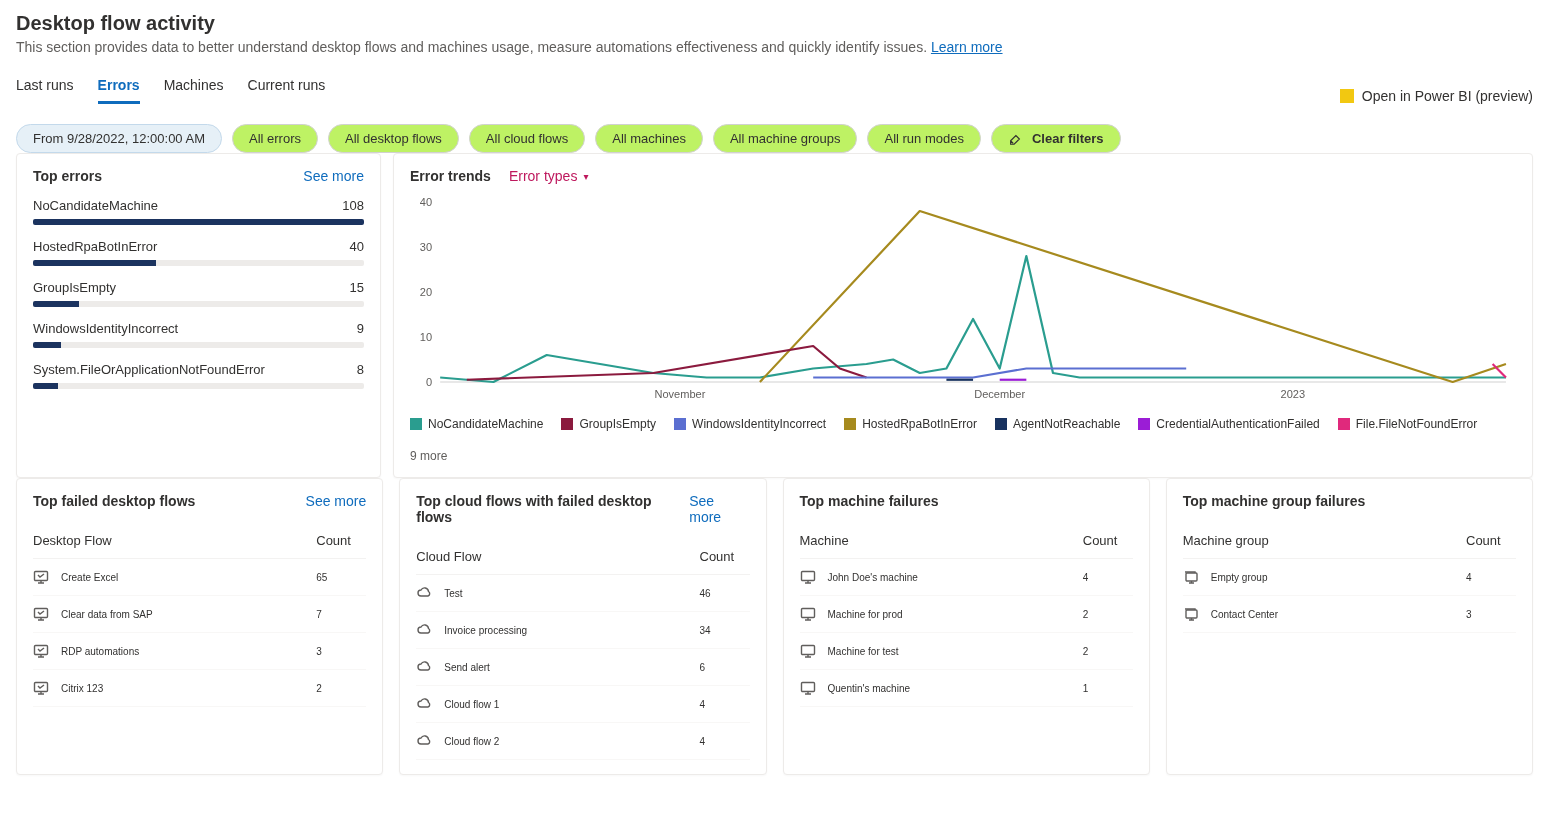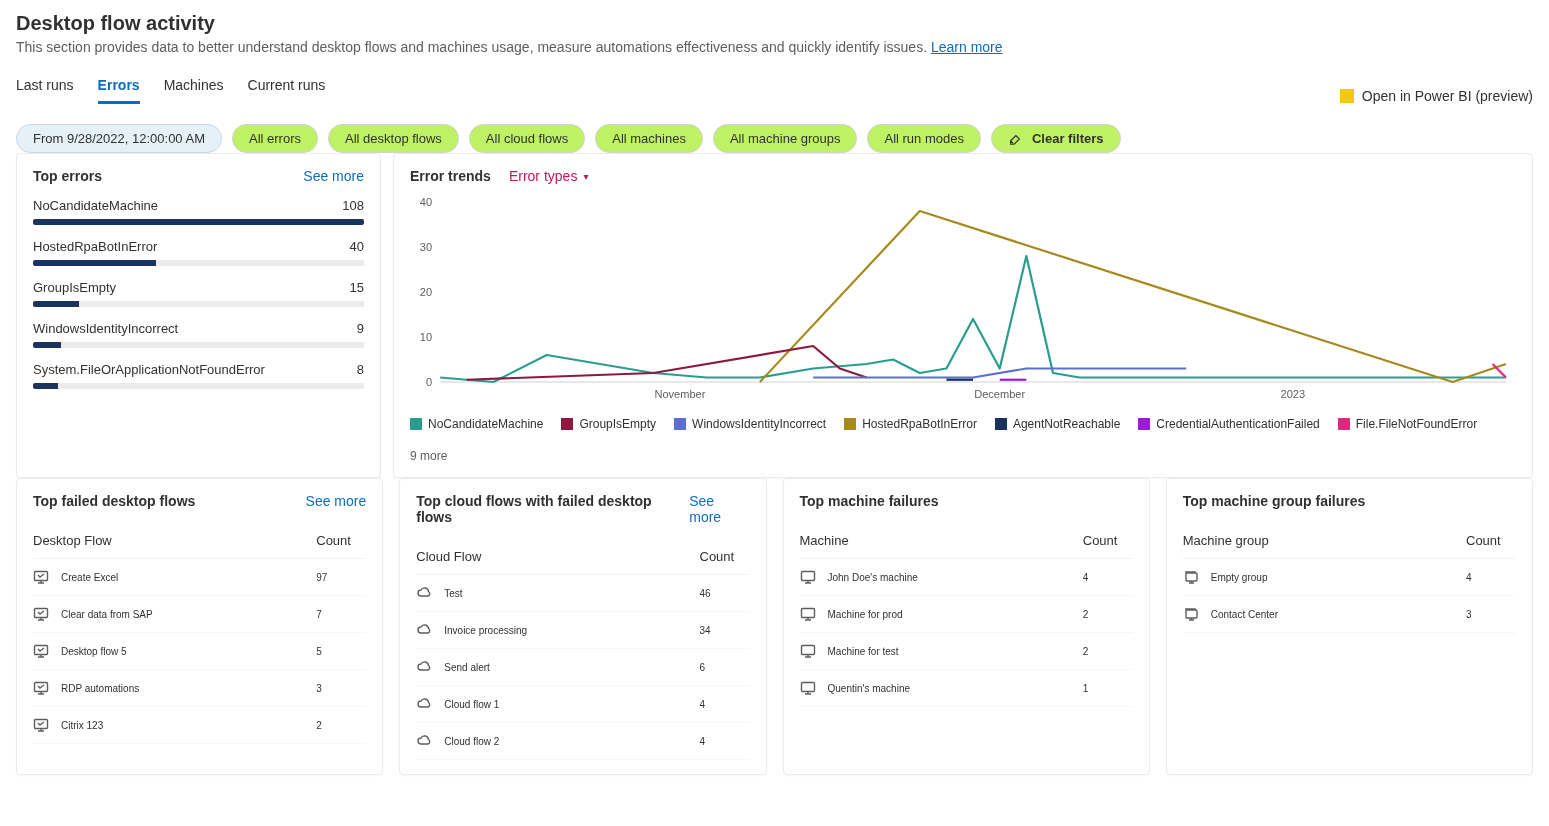--- a/index.html
+++ b/index.html
@@ -226,43 +226,32 @@
       </div>
       <div class="tbl-row">
         <span class="ic">
           <svg class="ic-svg" viewBox="0 0 16 16">
             <rect x="1.5" y="2.5" width="13" height="9" rx="1"></rect>
             <path d="M5 14 h6 M8 11.5 v2.5"></path>
             <path d="M5 6 l2 2 l4 -3"></path>
           </svg>
         </span>
         <span class="nm">Create Excel</span>
-        <span class="ct">97</span>
+        <span class="ct">65</span>
       </div>
       <div class="tbl-row">
         <span class="ic">
           <svg class="ic-svg" viewBox="0 0 16 16">
             <rect x="1.5" y="2.5" width="13" height="9" rx="1"></rect>
             <path d="M5 14 h6 M8 11.5 v2.5"></path>
             <path d="M5 6 l2 2 l4 -3"></path>
           </svg>
         </span>
         <span class="nm">Clear data from SAP</span>
         <span class="ct">7</span>
-      </div>
-      <div class="tbl-row">
-        <span class="ic">
-          <svg class="ic-svg" viewBox="0 0 16 16">
-            <rect x="1.5" y="2.5" width="13" height="9" rx="1"></rect>
-            <path d="M5 14 h6 M8 11.5 v2.5"></path>
-            <path d="M5 6 l2 2 l4 -3"></path>
-          </svg>
-        </span>
-        <span class="nm">Desktop flow 5</span>
-        <span class="ct">5</span>
       </div>
       <div class="tbl-row">
         <span class="ic">
           <svg class="ic-svg" viewBox="0 0 16 16">
             <rect x="1.5" y="2.5" width="13" height="9" rx="1"></rect>
             <path d="M5 14 h6 M8 11.5 v2.5"></path>
             <path d="M5 6 l2 2 l4 -3"></path>
           </svg>
         </span>
         <span class="nm">RDP automations</span>

